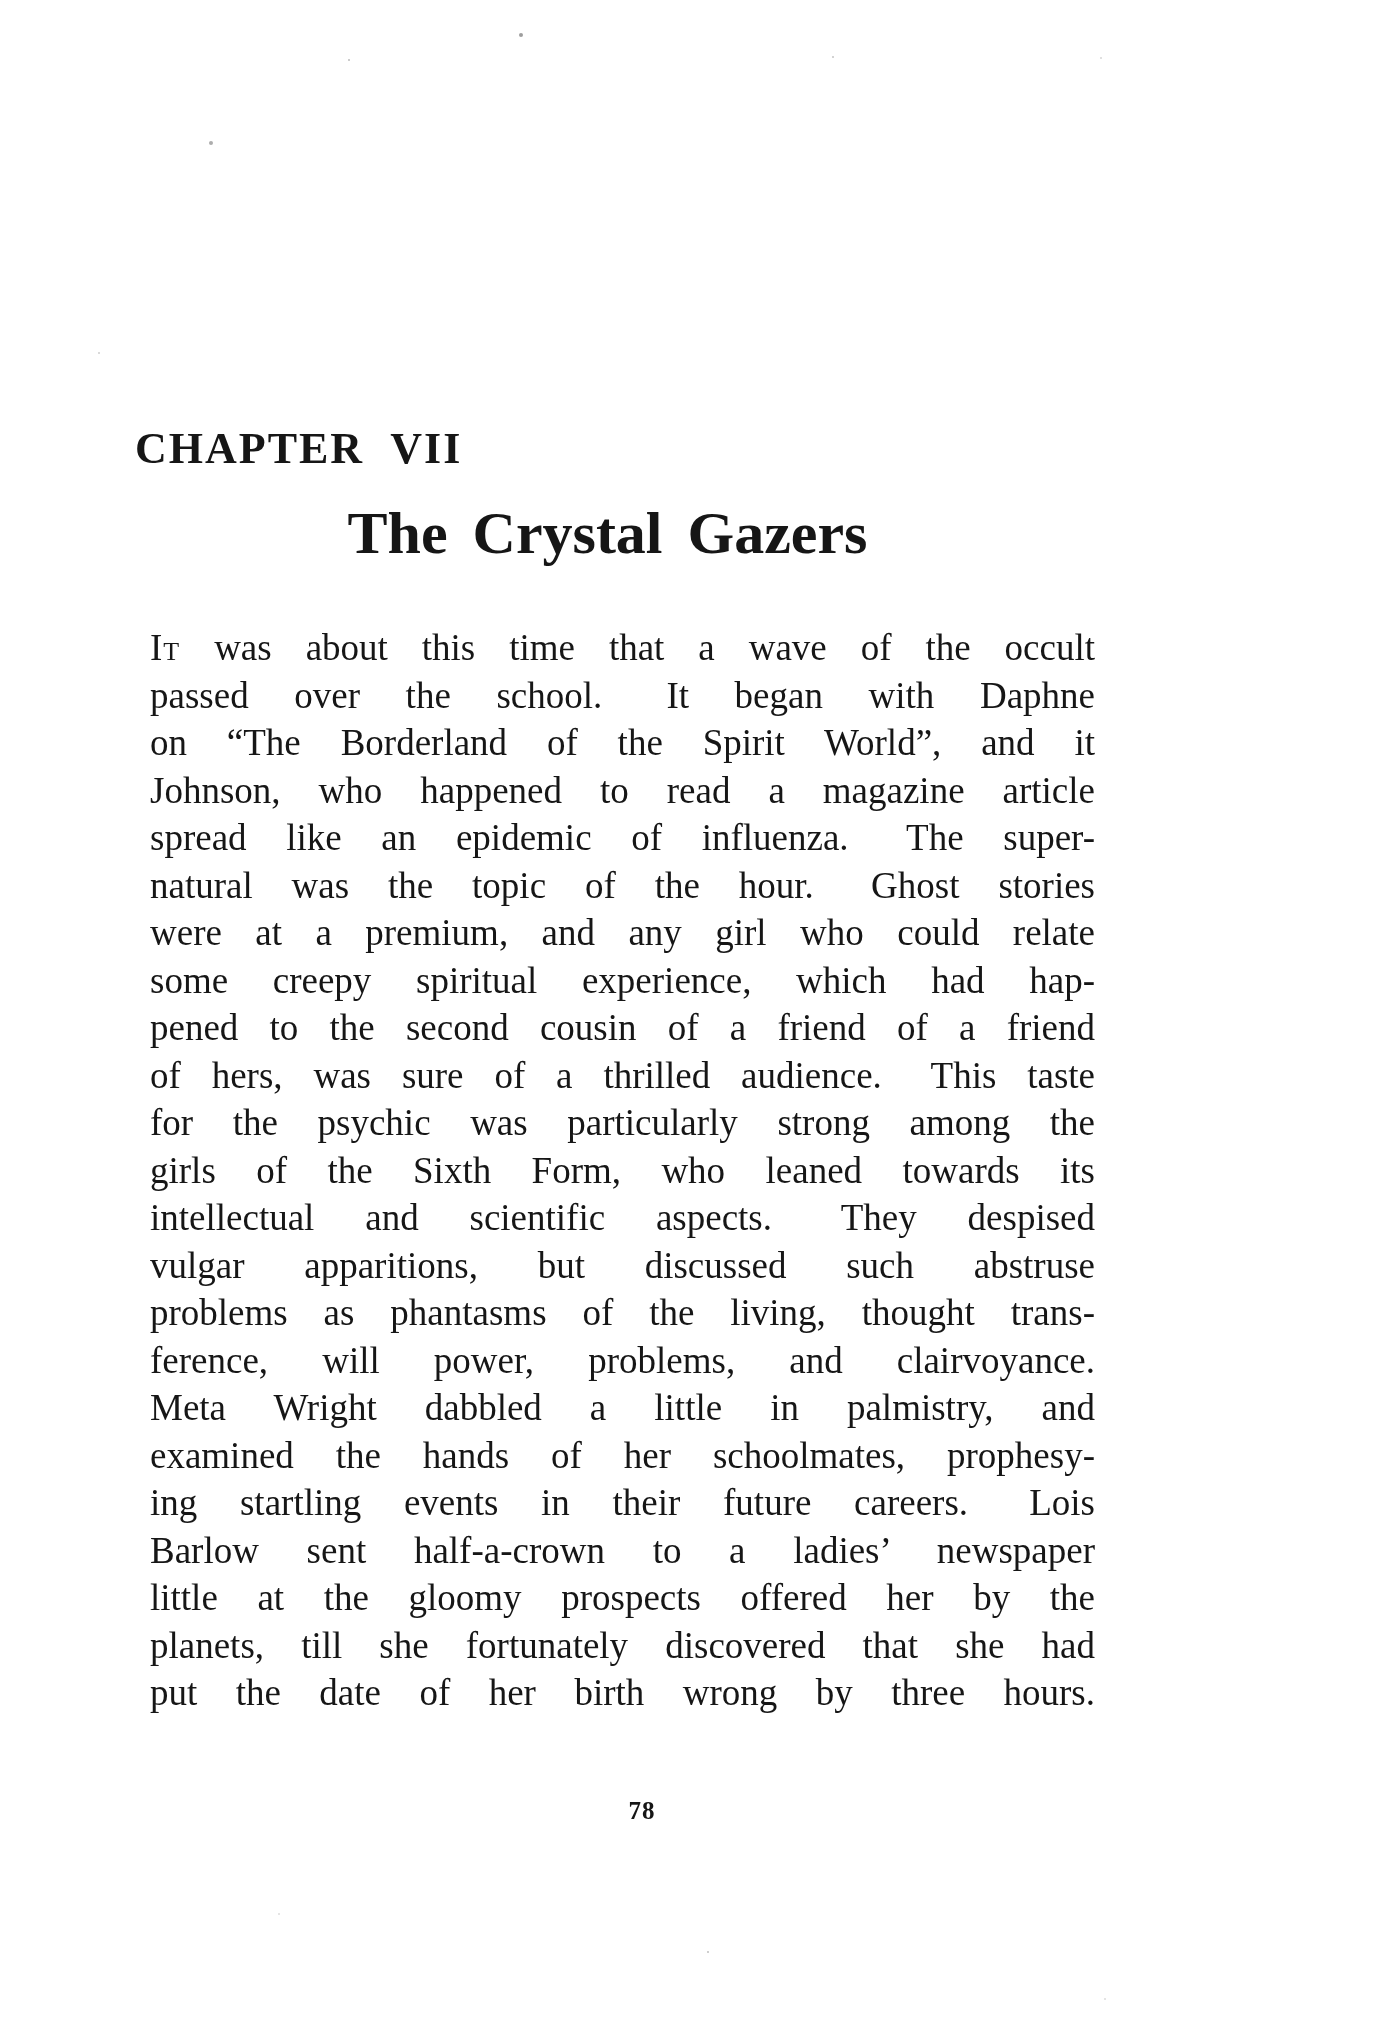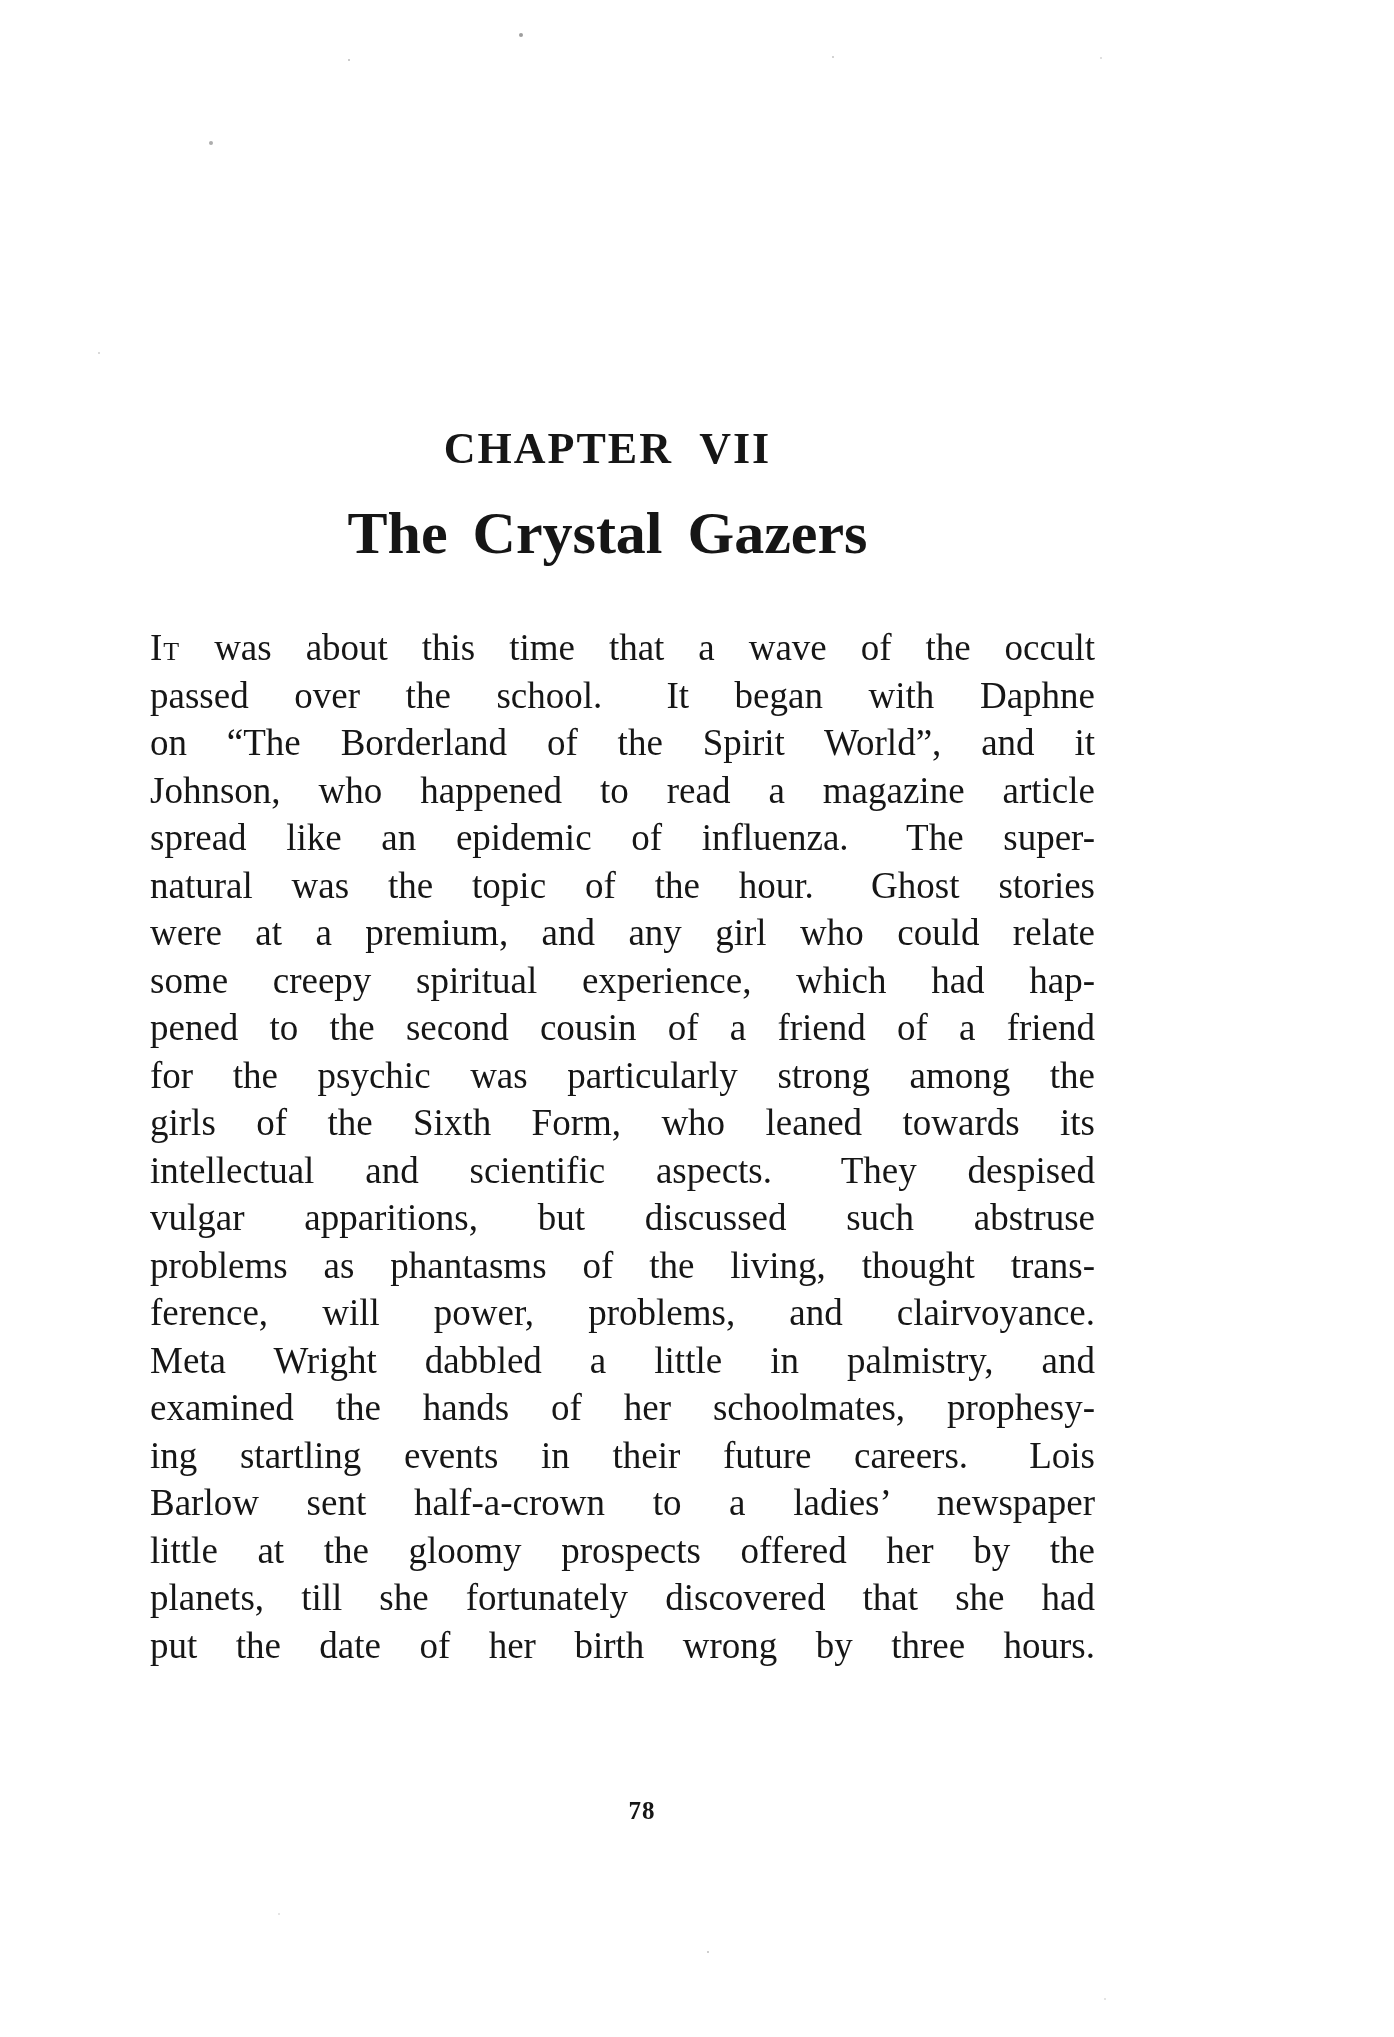--- a/index.html
+++ b/index.html
@@ -15,21 +15,20 @@
   .page {
     position: absolute;
     inset: 0;
     background: #ffffff;
   }
   .chapter-heading {
     position: absolute;
     top: 425px;
     left: 135px;
     width: 945px;
-    text-align: center;
     font-size: 44px;
     line-height: 48px;
     font-weight: bold;
     letter-spacing: 2px;
     word-spacing: 14px;
     white-space: nowrap;
   }
   .chapter-title {
     position: absolute;
     top: 501px;
@@ -104,20 +103,21 @@
   <div class="body-text">
       <div class="line"><span class="smallcaps">It</span> was about this time that a wave of the occult</div>
       <div class="line">passed over the school.  It began with Daphne</div>
       <div class="line">on “The Borderland of the Spirit World”, and it</div>
       <div class="line">Johnson, who happened to read a magazine article</div>
       <div class="line">spread like an epidemic of influenza.  The super-</div>
       <div class="line">natural was the topic of the hour.  Ghost stories</div>
       <div class="line">were at a premium, and any girl who could relate</div>
       <div class="line">some creepy spiritual experience, which had hap-</div>
       <div class="line">pened to the second cousin of a friend of a friend</div>
+      <div class="line">of hers, was sure of a thrilled audience.  This taste</div>
       <div class="line">for the psychic was particularly strong among the</div>
       <div class="line">girls of the Sixth Form, who leaned towards its</div>
       <div class="line">intellectual and scientific aspects.  They despised</div>
       <div class="line">vulgar apparitions, but discussed such abstruse</div>
       <div class="line">problems as phantasms of the living, thought trans-</div>
       <div class="line">ference, will power, problems, and clairvoyance.</div>
       <div class="line">Meta Wright dabbled a little in palmistry, and</div>
       <div class="line">examined the hands of her schoolmates, prophesy-</div>
       <div class="line">ing startling events in their future careers.  Lois</div>
       <div class="line">Barlow sent half-a-crown to a ladies’ newspaper</div>

